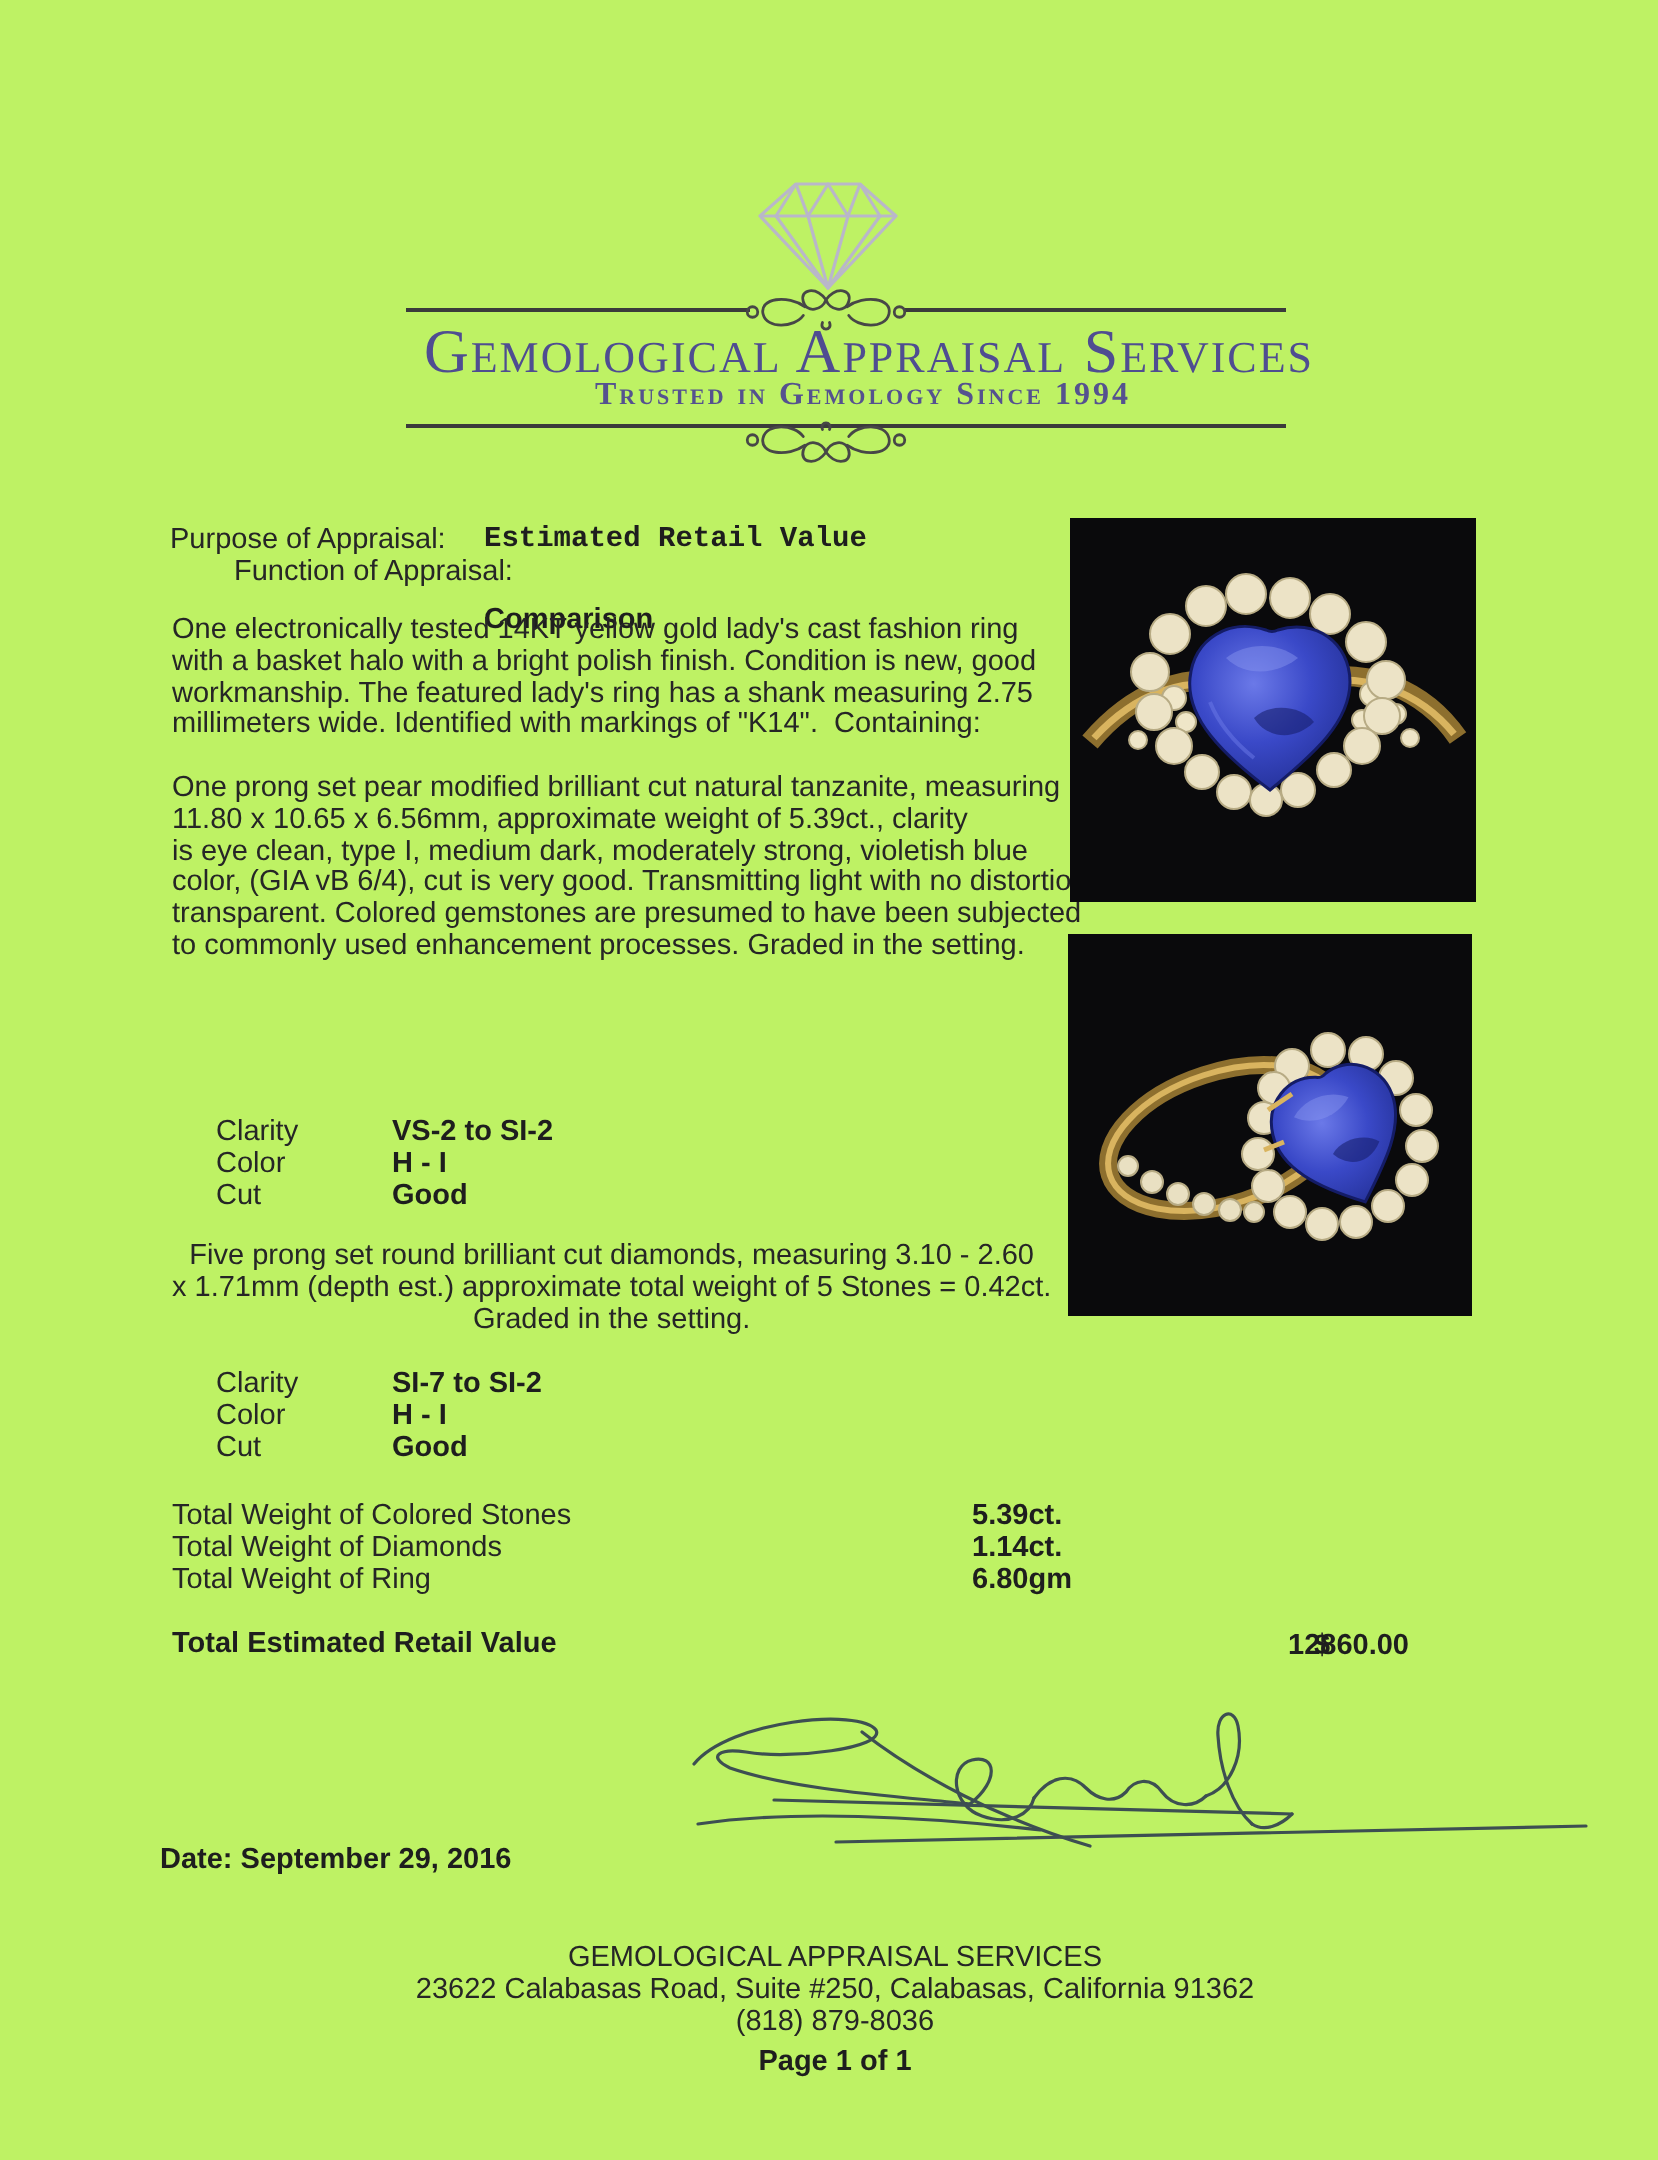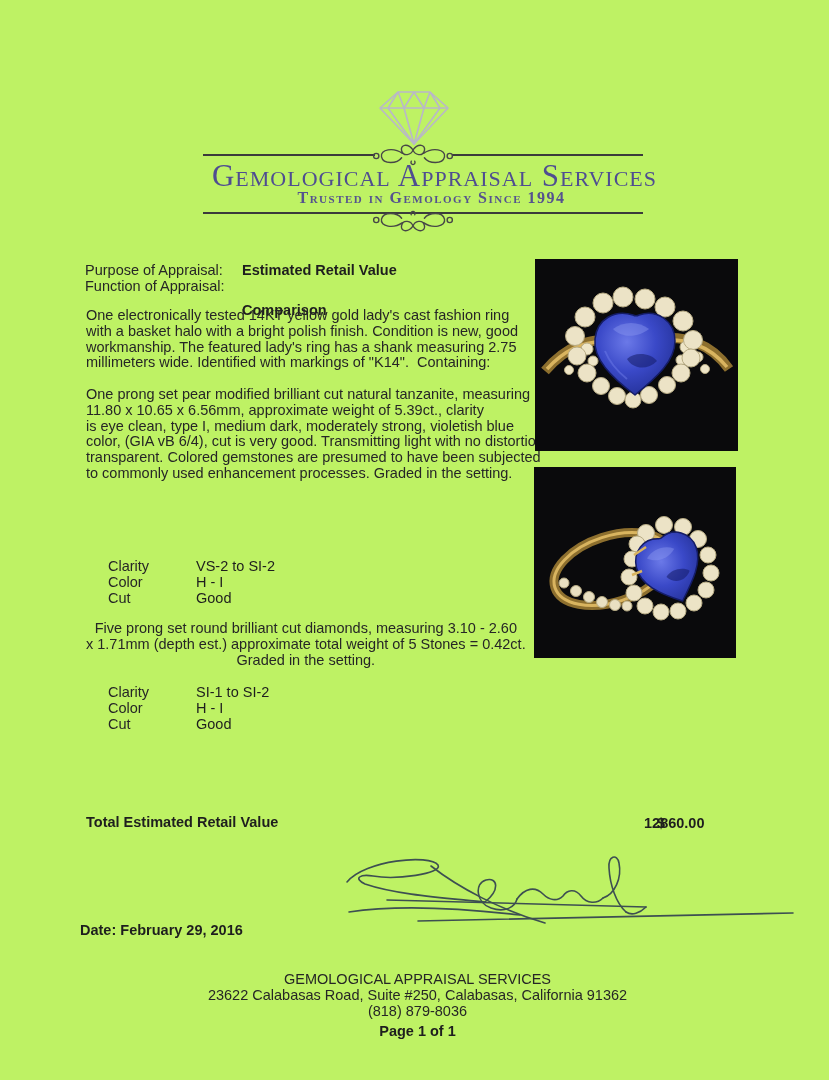--- a/index.html
+++ b/index.html
@@ -22,21 +22,21 @@
   }
   .rule{height:2px;background:#3b3b3b;}
   
   .bt{font-size:14.5px;line-height:15.8px;}
   .para{white-space:pre;}
   .b{font-weight:bold;color:#1e1e1e;}
   .meta-label{left:85px;}
   .meta-value{left:242px;}
   .grade-row{position:relative;height:16px;}
   .g-label{position:absolute;left:22px;}
-  .g-value{position:absolute;left:110px;font-weight:normal;color:#1e1e1e;}
+  .g-value{position:absolute;left:110px;font-weight:bold;color:#1e1e1e;}
   .tot-row{position:relative;height:16px;}
   .t-label{position:absolute;left:0;}
   .t-value{position:absolute;left:400px;font-weight:bold;color:#1e1e1e;}
   
   .photo{background:#0a0a0c;}
   
   .footer-line{left:0;width:100%;text-align:center;transform:translateX(-8px);font-size:14.5px;}
 </style>
 </head>
 <body>
@@ -80,22 +80,22 @@
       <path d="M 50,9 C 56,1 65,3 63,10 C 61,17 52,15 50,9 Z"></path>
       <path d="M 38,13 C 28,6 12,8 14,17 C 16,26 32,25 37,18"></path>
       <path d="M 62,13 C 72,6 88,8 86,17 C 84,26 68,25 63,18"></path>
       <circle cx="8" cy="16" r="3"></circle>
         <circle cx="92" cy="16" r="3"></circle>
       <path d="M 48,22 C 46,27 54,27 52,22"></path>
     </g>
   </svg>
 
   <div class="abs bt meta-label" style="top:263px;">Purpose of Appraisal:</div>
-  <div class="abs bt meta-value b" style="top:263px;">Estimated Retail Value</div>
-  <div class="abs bt meta-label" style="top:279px;">Function of Appraisal:</div>
+  <div class="abs bt meta-value b" style="top:263px;font-family:Liberation Mono, monospace;">Estimated Retail Value</div>
+  <div class="abs bt meta-label" style="top:279px;margin-left:32px;">Function of Appraisal:</div>
   <div class="abs bt meta-value b" style="top:279px;margin-top:24px;">Comparison</div>
 
   <div class="abs bt para" style="left:86px;top:308px;">One electronically tested 14KT yellow gold lady's cast fashion ring
 with a basket halo with a bright polish finish. Condition is new, good
 workmanship. The featured lady's ring has a shank measuring 2.75
 millimeters wide. Identified with markings of "K14".  Containing:</div>
 
   <div class="abs bt para" style="left:86px;top:387px;">One prong set pear modified brilliant cut natural tanzanite, measuring
 11.80 x 10.65 x 6.56mm, approximate weight of 5.39ct., clarity
 is eye clean, type I, medium dark, moderately strong, violetish blue
@@ -119,32 +119,46 @@
     </div>
   </div>
 
   <div class="abs bt para" style="left:86px;top:621px;text-align:center;">Five prong set round brilliant cut diamonds, measuring 3.10 - 2.60
 x 1.71mm (depth est.) approximate total weight of 5 Stones = 0.42ct.
 Graded in the setting.</div>
 
   <div class="abs bt" style="left:86px;top:685px;width:300px;">
     <div class="grade-row">
       <span class="g-label">Clarity</span>
-      <span class="g-value">SI-1 to SI-2</span>
+      <span class="g-value">SI-7 to SI-2</span>
     </div>
     <div class="grade-row">
       <span class="g-label">Color</span>
       <span class="g-value">H - I</span>
     </div>
     <div class="grade-row">
       <span class="g-label">Cut</span>
       <span class="g-value">Good</span>
     </div>
   </div>
 
+  <div class="abs bt" style="left:86px;top:751px;width:600px;">
+    <div class="tot-row">
+      <span class="t-label">Total Weight of Colored Stones</span>
+      <span class="t-value">5.39ct.</span>
+    </div>
+    <div class="tot-row">
+      <span class="t-label">Total Weight of Diamonds</span>
+      <span class="t-value">1.14ct.</span>
+    </div>
+    <div class="tot-row">
+      <span class="t-label">Total Weight of Ring</span>
+      <span class="t-value">6.80gm</span>
+    </div>
+  </div>
 
   <div class="abs bt b" style="left:86px;top:815px;">Total Estimated Retail Value</div>
   <div class="abs bt b" style="left:657px;top:816px;">$</div>
   <div class="abs bt b" style="left:644px;top:816px;">12860.00</div>
 
   <div class="abs photo" style="left:535px;top:259px;width:203px;height:192px;">
     <svg width="203" height="192" viewBox="0 0 203 192">
       <defs>
         <radialGradient id="tz1" cx="40%" cy="35%" r="80%">
           <stop offset="0%" stop-color="#6b79e8"></stop>
@@ -249,20 +263,20 @@
       <path d="M 150,52 C 165,40 163,27 151,30 C 139,33 141,53 156,58 C 170,63 180,57 182,49"></path>
       <path d="M 182,49 C 190,38 200,36 208,44 C 214,50 222,52 228,46 C 232,40 240,38 246,46 C 252,54 262,54 268,48"></path>
       <path d="M 268,48 C 280,44 287,28 284,13 C 282,3 273,6 274,18 C 275,35 281,53 291,62"></path>
       <path d="M 291,62 C 297,66 305,63 311,57"></path>
       <path d="M 52,50 L 311,57"></path>
       <path d="M 14,62 C 60,55 125,58 185,65"></path>
       <path d="M 83,71 L 458,63"></path>
     </g>
   </svg>
 
-  <div class="abs bt b" style="left:80px;top:923px;">Date: February 29, 2016</div>
+  <div class="abs bt b" style="left:80px;top:923px;">Date: September 29, 2016</div>
 
   <div class="abs footer-line" style="top:971px;">GEMOLOGICAL APPRAISAL SERVICES</div>
   <div class="abs footer-line" style="top:987px;">23622 Calabasas Road, Suite #250, Calabasas, California 91362</div>
   <div class="abs footer-line" style="top:1003px;">(818) 879-8036</div>
   <div class="abs footer-line b" style="top:1023px;">Page 1 of 1</div>
 
 </div>
 
 </body></html>

